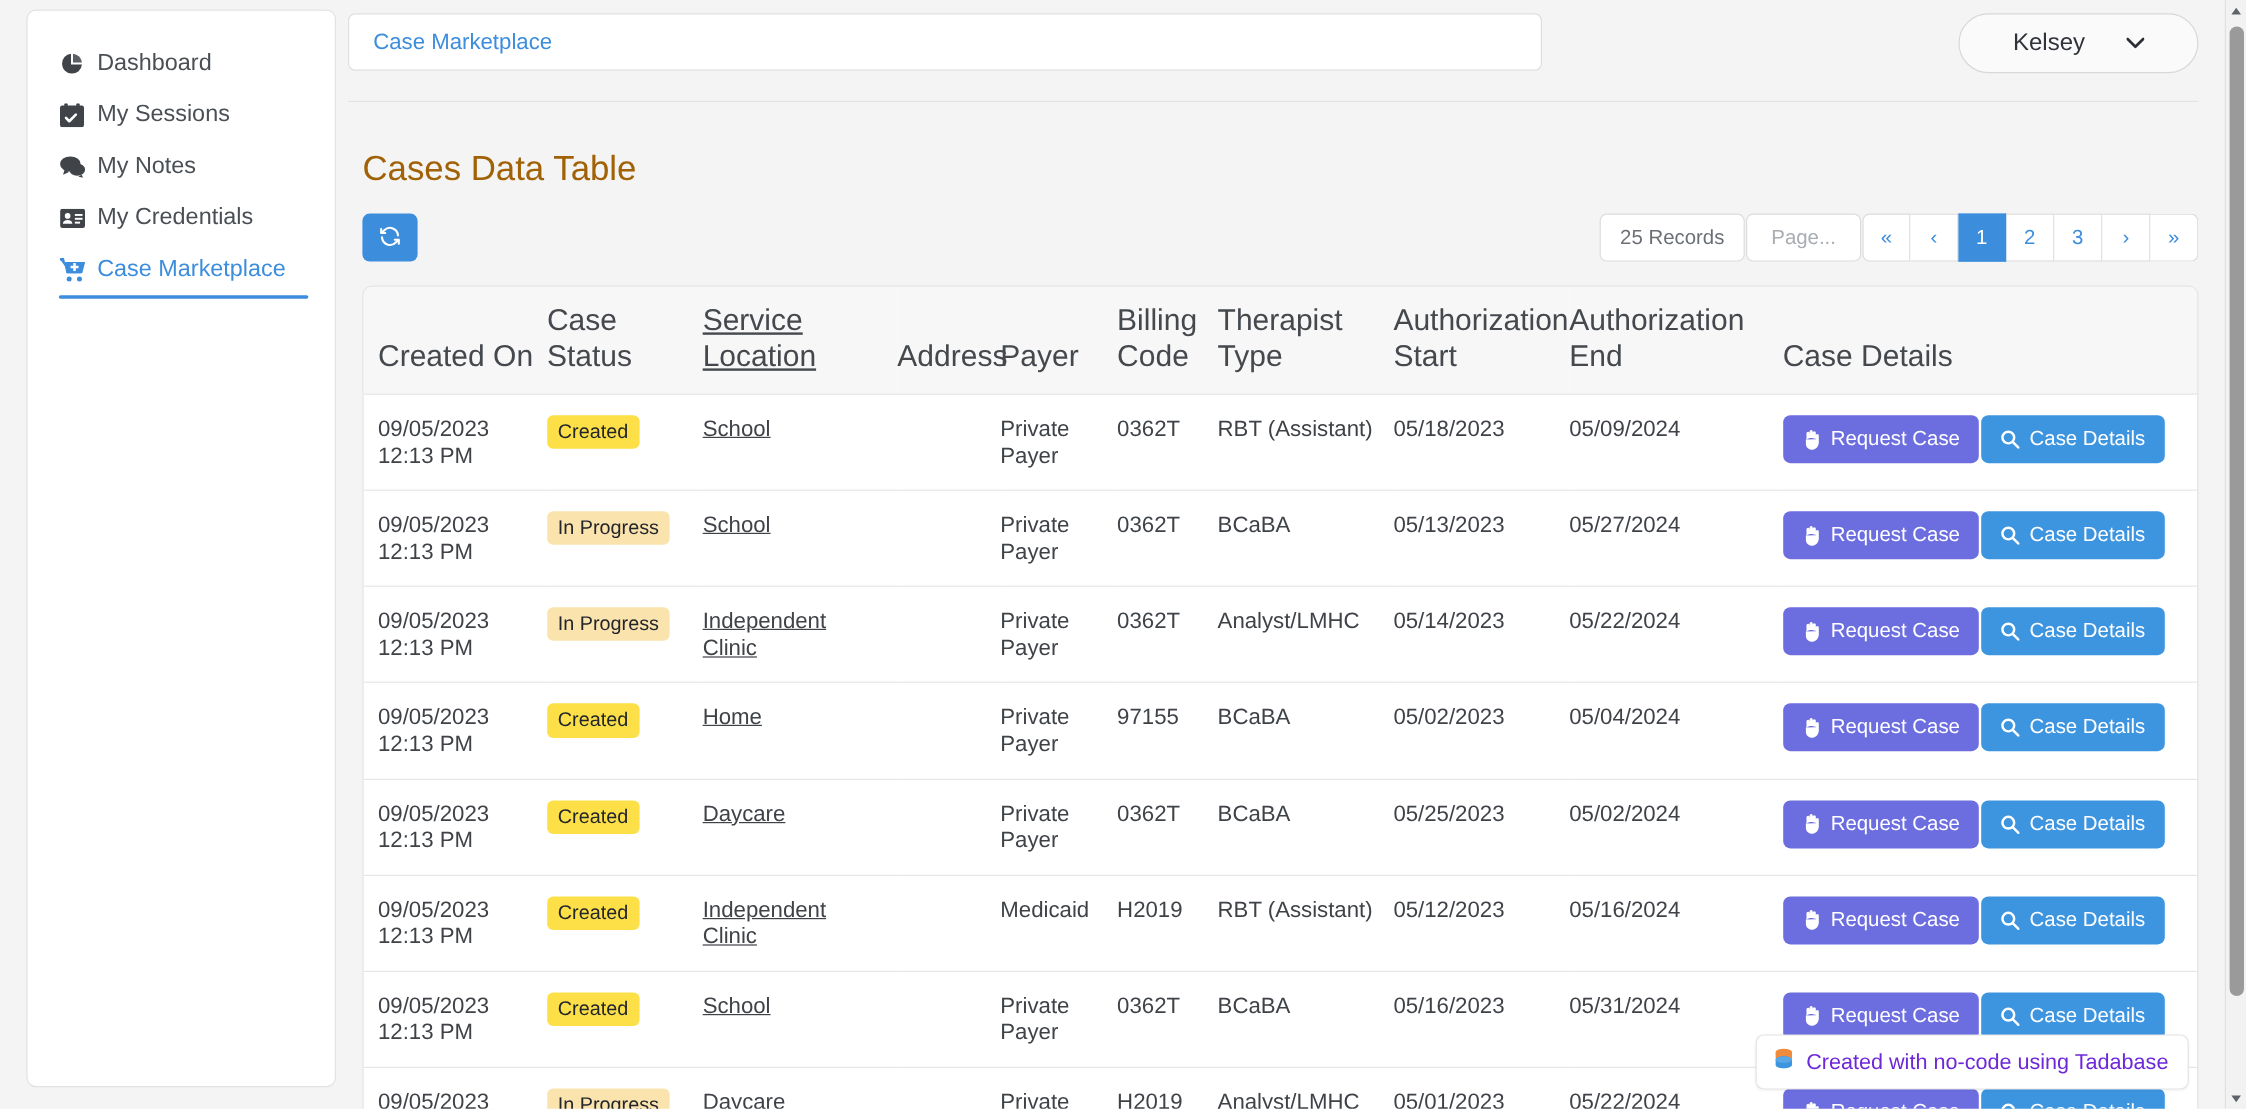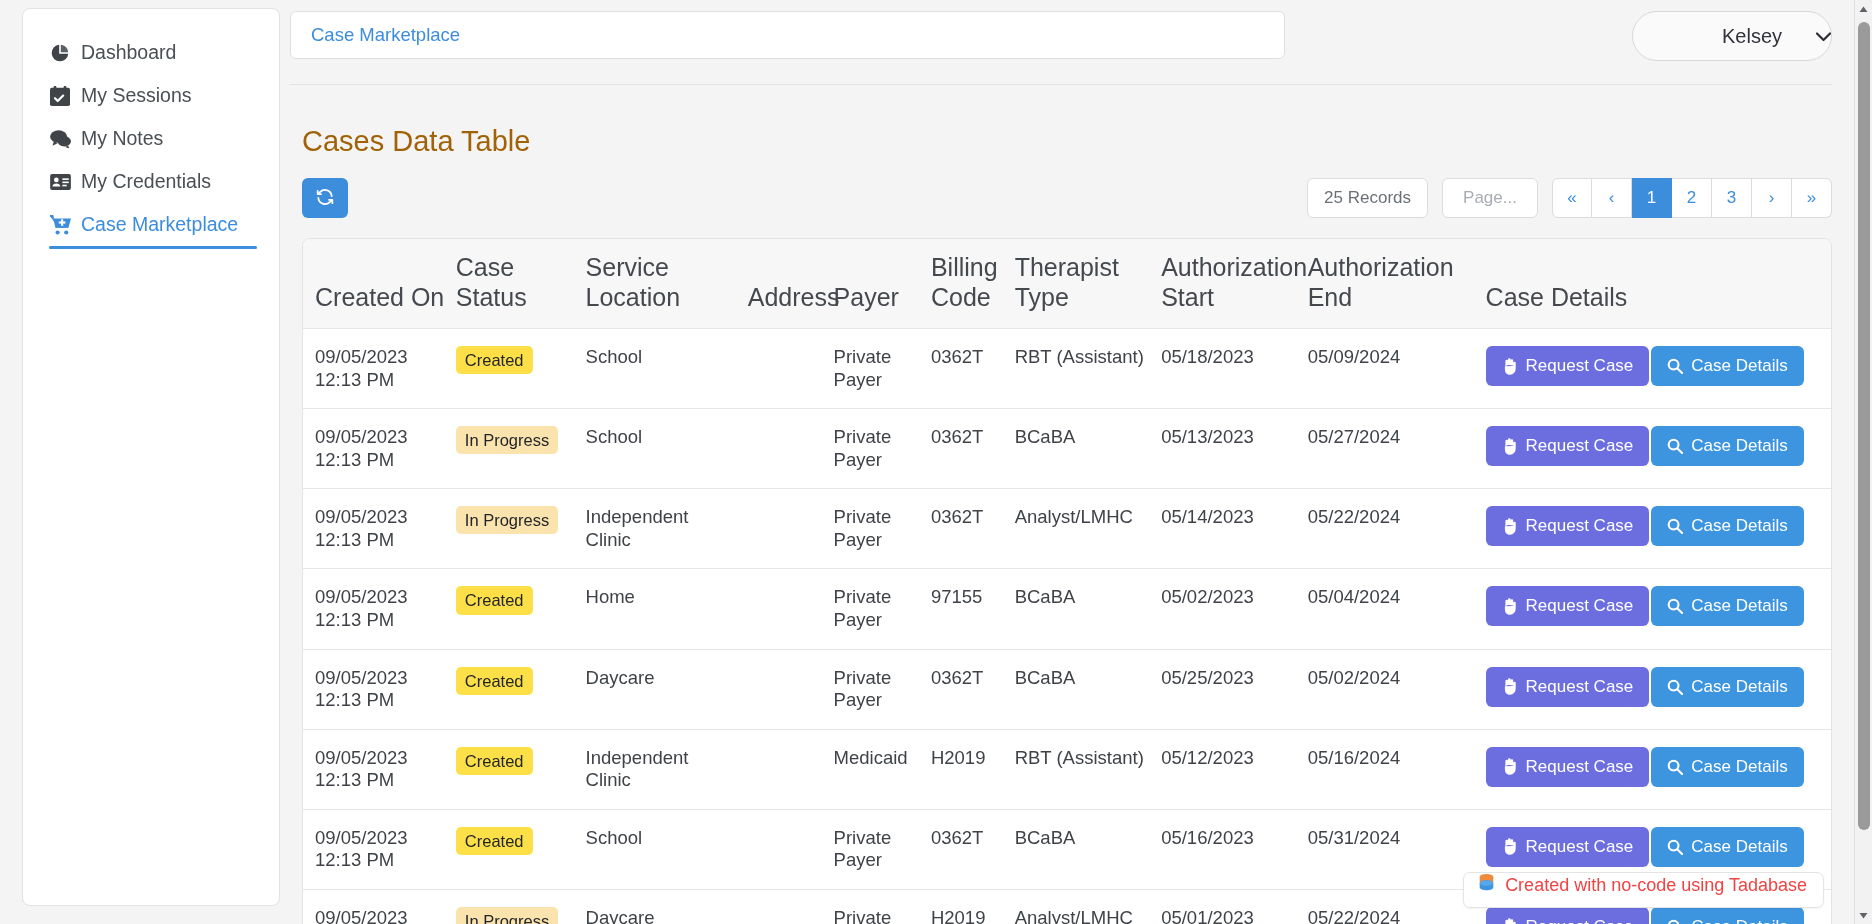--- a/index.html
+++ b/index.html
@@ -46,38 +46,38 @@
     background: #ffffff; border: 1px solid #dfdfdf; border-radius: 6px;
     height: 48px; width: 995px; display: flex; align-items: center;
     padding: 0 20px; margin-left: 0;
   }
   .crumbbar .crumb-link { color: #3d8ddd; font-size: 18.5px; }
   .topbar-spacer { flex: 1 1 auto; }
   .user-pill {
     margin-top: 0; margin-right: 0;
     height: 50px; width: 200px;
     background: #fafafa; border: 1px solid #d8d8d8; border-radius: 26px;
-    display: flex; align-items: center; justify-content: flex-end; gap: 34px;
+    display: flex; align-items: center; justify-content: center; gap: 34px;
     font-size: 20px; color: #30343a; cursor: pointer;
   }
   .user-pill .chev { color: #2b2f35; font-size: 15px; }
 
   .divider { border-top: 1px solid #e3e3e3; margin: 23px 0 0 0; }
 
   .page-title { font-size: 29px; color: #a16207; font-weight: 400; margin: 40px 0 0 12px; }
 
   .tools { display: flex; align-items: center; margin: 20px 0 0 12px; }
   .refresh-btn {
     width: 46px; height: 40px; border-radius: 6px; background: #3d8ddd;
     border: none; display: flex; align-items: center; justify-content: center;
     color: #fff; cursor: pointer;
   }
   .tools-spacer { flex: 1 1 auto; }
 
-  .pager { display: flex; align-items: center; gap: 14px; }
+  .pager { display: flex; align-items: center; gap: 1px; }
   .pg-chip {
     height: 40px; border: 1px solid #dcdcdc; border-radius: 6px; background: #fff;
     display: flex; align-items: center; justify-content: center;
     font-size: 17px; color: #6b7076; padding: 0 16px; cursor: pointer;
   }
   .pg-input { color: #a8adb3; min-width: 96px; }
   .pg-group { display: flex; }
   .pg-group .pg-btn {
     height: 40px; min-width: 40px; border: 1px solid #dcdcdc; border-left-width: 0;
     background: #fff; color: #3d8ddd; font-size: 17px; cursor: pointer;
@@ -101,21 +101,21 @@
   }
   thead th:first-child { padding-left: 12px; }
   tbody td {
     border-top: 1px solid #e6e6e6;
     font-size: 18.5px; color: #3f4348; vertical-align: top;
     padding: 17px 10px 17px 0; line-height: 1.22;
   }
   tbody td:first-child { padding-left: 12px; }
   .c-created  { width: 146px; }
   .c-status   { width: 124px; }
-  .c-service  { width: 155px; }
+  .c-service  { width: 155px; text-decoration: underline; }
   .c-address  { width: 82px; }
   .c-payer    { width: 93px; }
   .c-billing  { width: 80px; }
   .c-thtype   { width: 140px; }
   .c-astart   { width: 140px; }
   .c-aend     { width: 170px; }
   .c-details  { width: 330px; }
 
   .badge {
     display: inline-block; border-radius: 5px; padding: 4px 9px;
@@ -131,22 +131,22 @@
     gap: 8px; cursor: pointer; white-space: nowrap;
   }
   .btn-request { background: #6c6ee0; }
   .btn-details { background: #3d95e0; }
   .btn svg { display: block; }
 
   
   .made-with {
     position: absolute; right: 48px; bottom: 16px;
     background: #fff; border: 1px solid #e4e4e4; border-radius: 7px;
-    padding: 0 16px 9px 13px; display: flex; align-items: center; gap: 9px;
-    font-size: 18px; color: #ef4444; box-shadow: 0 1px 2px rgba(0,0,0,.05);
+    padding: 10px 16px 9px 13px; display: flex; align-items: center; gap: 9px;
+    font-size: 18px; color: #6d28d9; box-shadow: 0 1px 2px rgba(0,0,0,.05);
     z-index: 5;
   }
 
   
   .scrollbar {
     position: absolute; top: 0; right: 0; width: 18px; height: 924px;
     background: #f2f2f2; border-left: 1px solid #e0e0e0;
   }
   .sb-arrow { height: 18px; display: flex; align-items: center; justify-content: center; color: #6f6f6f; font-size: 9px; }
   .sb-arrow.bottom { position: absolute; bottom: 0; left: 0; right: 0; }

